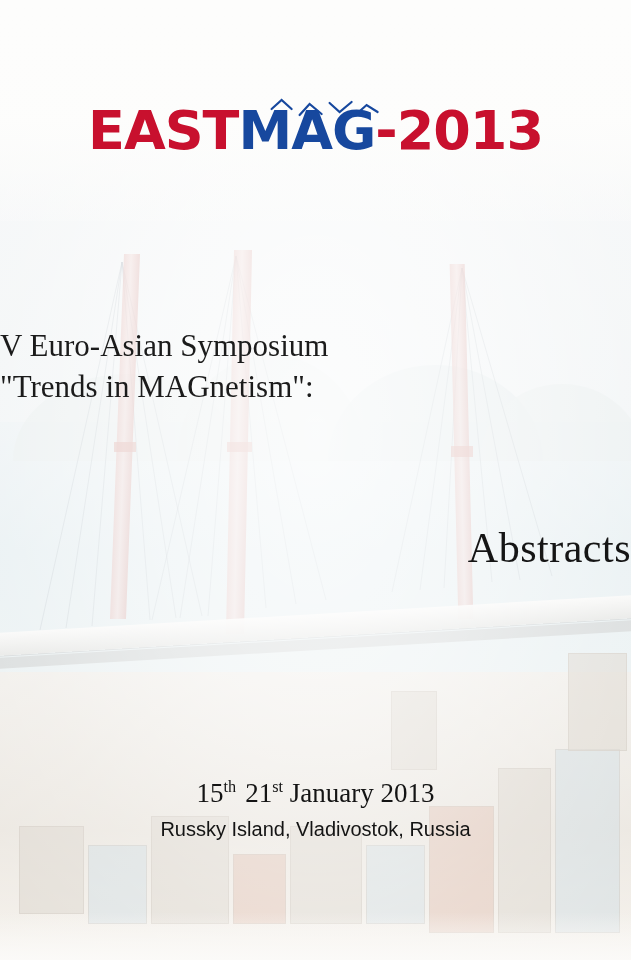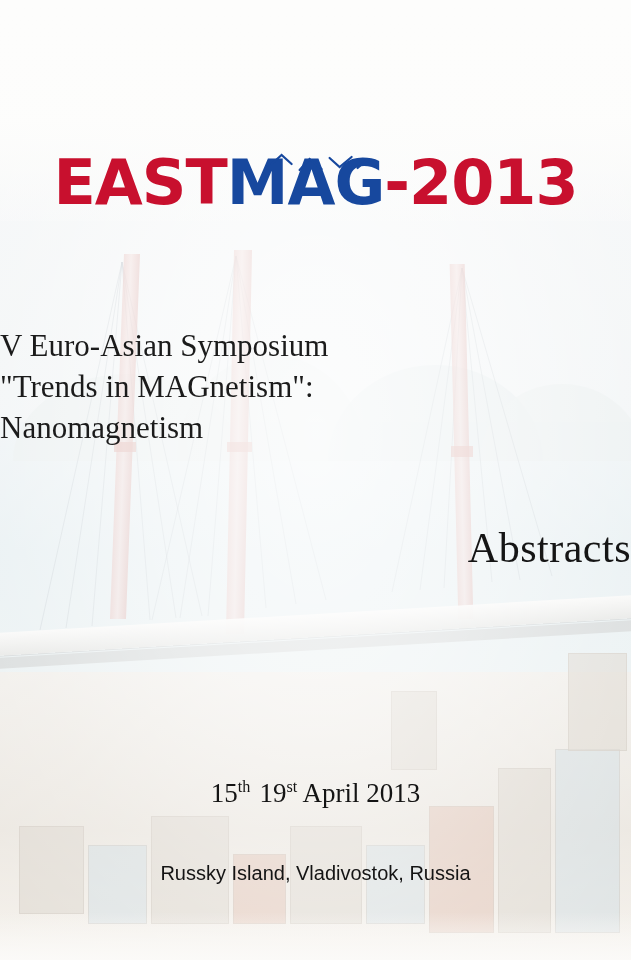--- a/index.html
+++ b/index.html
@@ -123,25 +123,24 @@
   }
 
   .logo {
     position: absolute;
     left: 0;
     top: 104px;
     width: 100%;
     text-align: center;
     font-family: "DejaVu Sans", sans-serif;
     font-weight: bold;
-    font-size: 62px;
+    font-size: 54px;
     letter-spacing: -1px;
     line-height: 1;
     white-space: nowrap;
-    margin-top: 48px;
   }
   .logo .east { color: #c8102e; }
   .logo .mag  { color: #17489e; }
   .logo .rest { color: #c8102e; }
   .logo .gulls {
     position: absolute;
     left: 50%;
     top: -26px;
     transform: translateX(-42%);
     width: 120px;
@@ -182,21 +181,21 @@
   }
   .dates sup {
     font-size: 60%;
     vertical-align: super;
   }
   .dates .gap { display: inline-block; width: 9px; }
 
   .place {
     position: absolute;
     left: 0;
-    top: 862px;
+    top: 818px;
     width: 100%;
     text-align: center;
     color: #141414;
     font-family: "Liberation Sans", sans-serif;
     font-size: 20px;
     white-space: nowrap;
   }
 </style>
 </head>
 <body>
@@ -273,26 +272,25 @@
           <path d="M64 10 L74 19 L86 9"></path>
           <path d="M92 20 L101 12 L112 19"></path>
         </svg>
       </span>
       <span class="east">EAST</span><span class="mag">MAG</span><span class="rest">-2013</span>
     </div>
 
     <div class="title">
       <span class="line">V Euro-Asian Symposium</span>
       <span class="line">"Trends in MAGnetism":</span>
-      <span class="line">Nanomagnetism</span>
     </div>
 
     <div class="abstracts">Abstracts</div>
 
     <div class="dates">
-      <span>15</span><sup>th</sup><span class="gap"></span><span>19</span><sup>st</sup>
-      <span>April 2013</span>
+      <span>15</span><sup>th</sup><span class="gap"></span><span>21</span><sup>st</sup>
+      <span>January 2013</span>
     </div>
 
     <div class="place">Russky Island, Vladivostok, Russia</div>
 
   </div>
 </div>
 
 </body></html>

